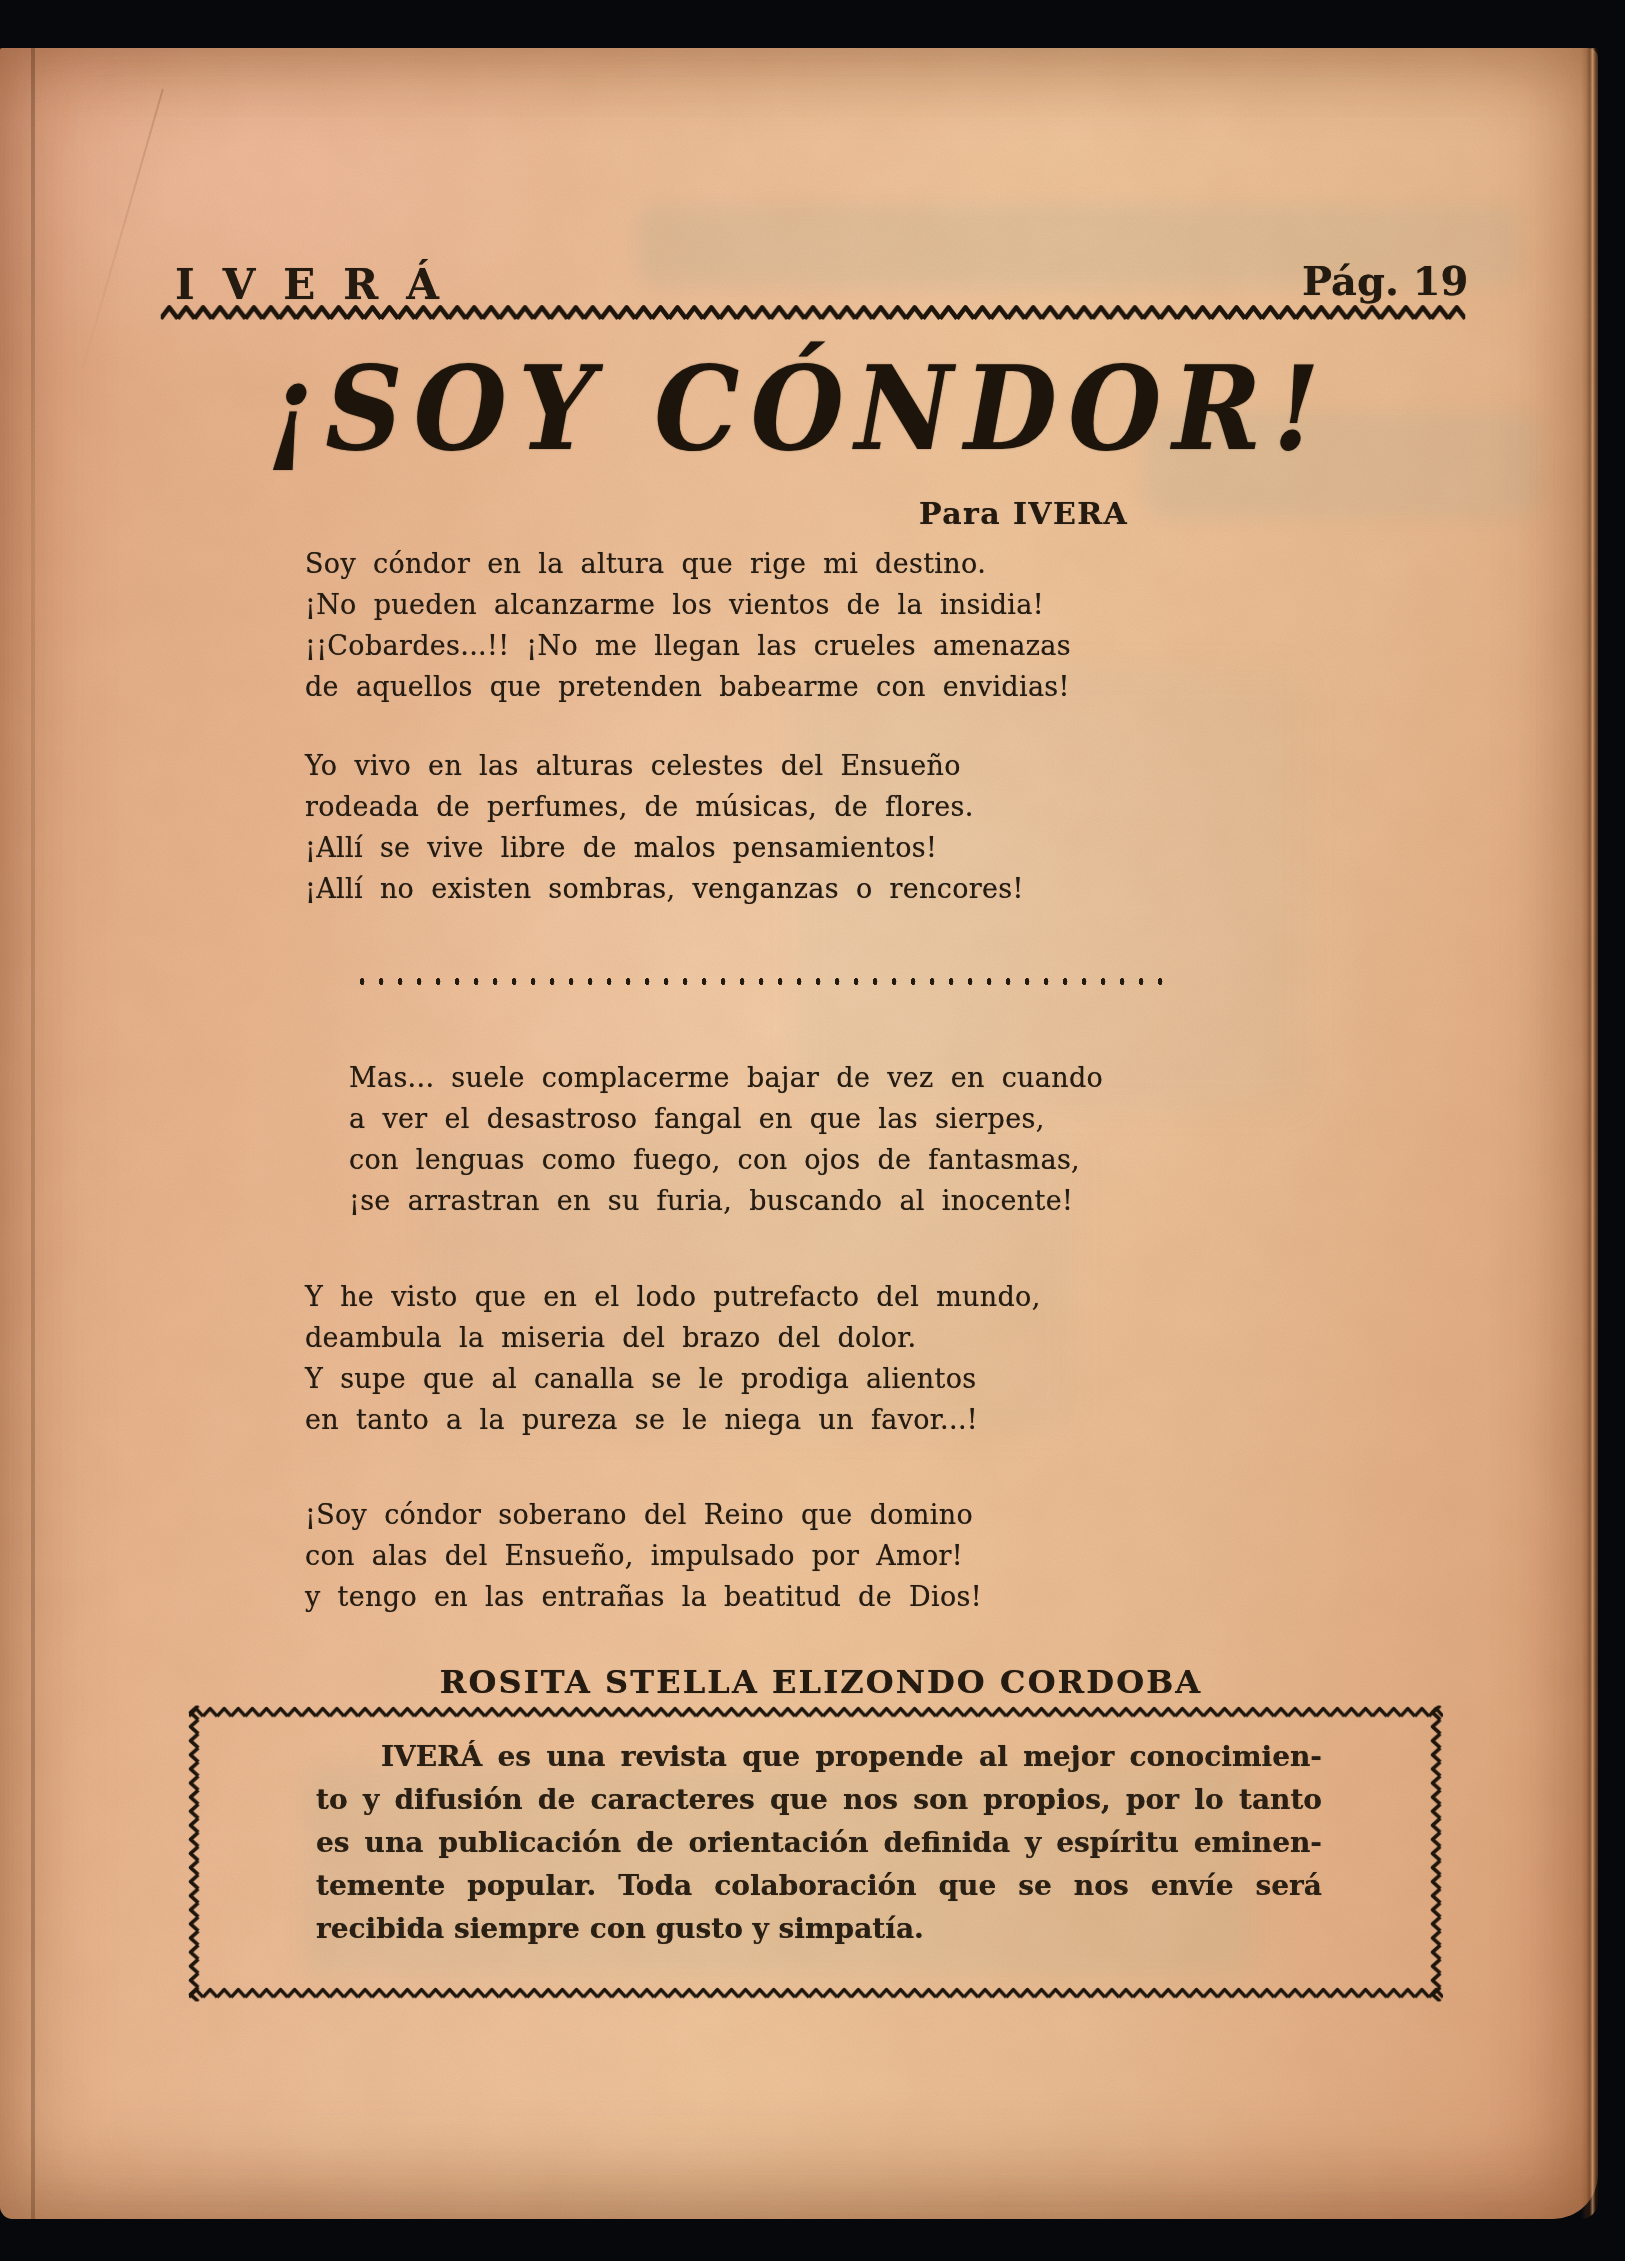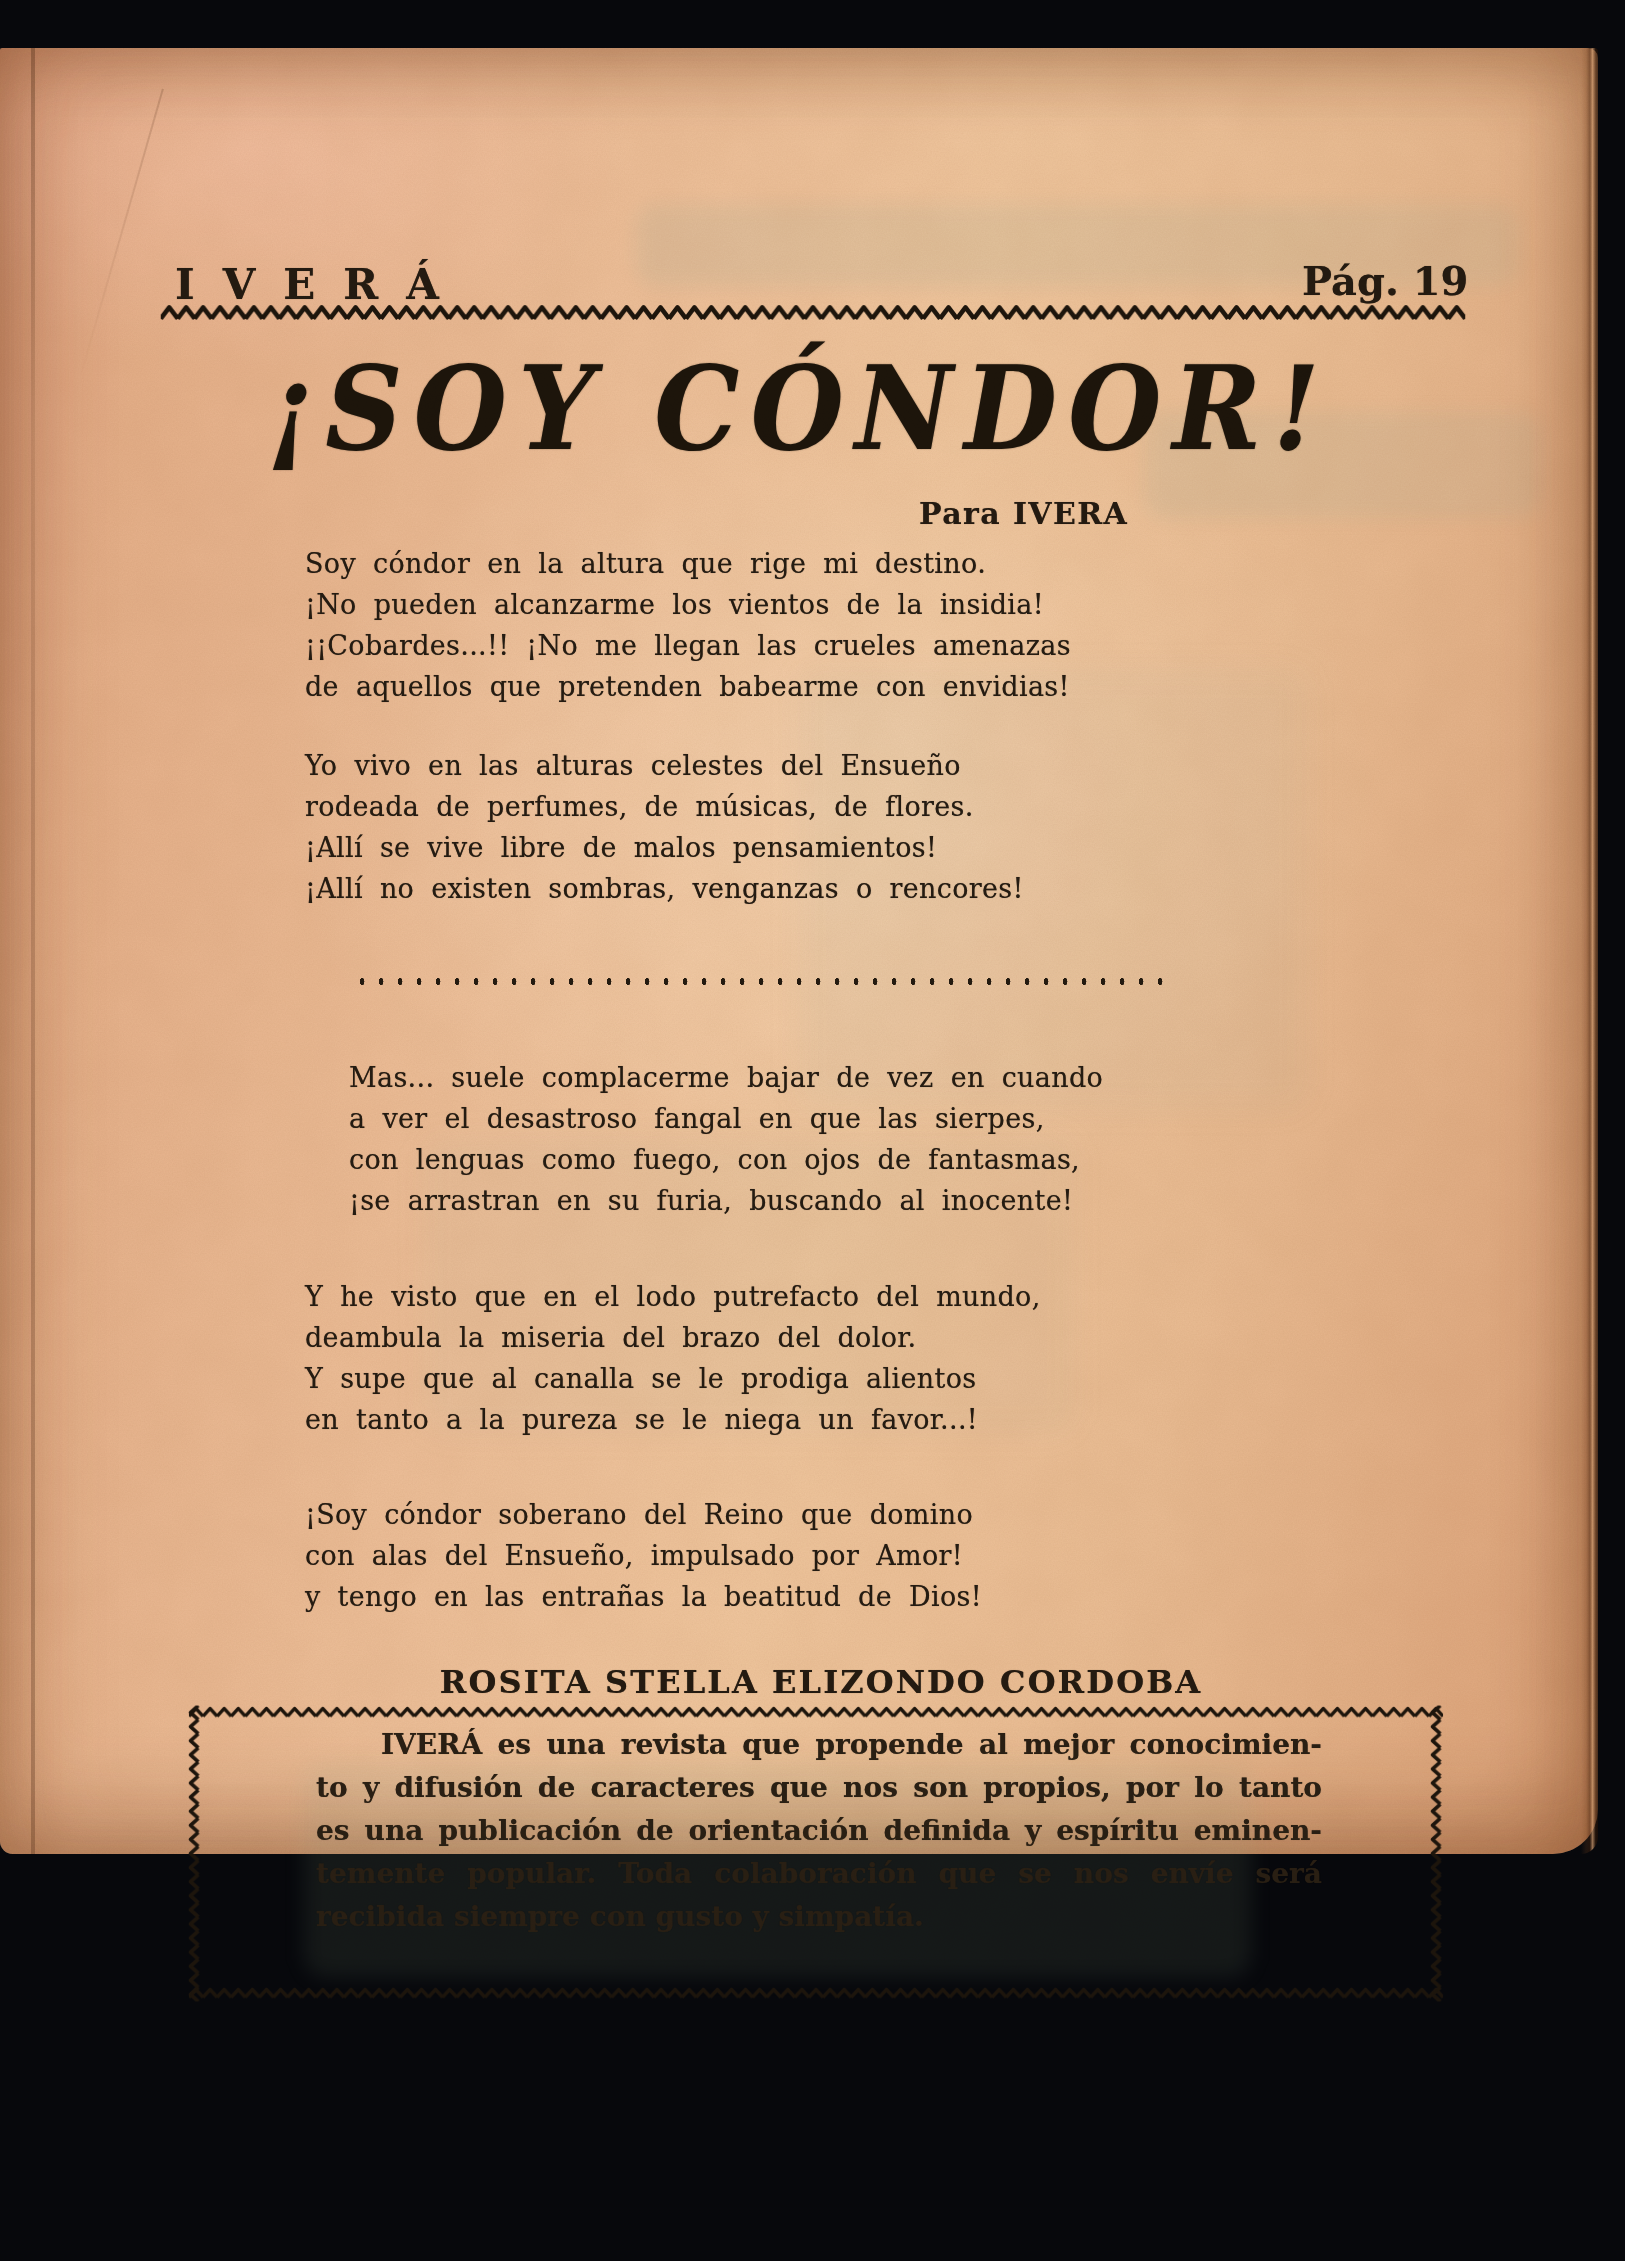--- a/index.html
+++ b/index.html
@@ -1,19 +1,19 @@
 <!DOCTYPE html>
 <html style="font-size:11.3px"><head>
 <meta charset="utf-8">
 <style>
   html,body{margin:0;padding:0;background:#07080c;}
   body{width:1625px;height:2261px;position:relative;overflow:hidden;
        font-family:"DejaVu Serif", serif;}
   .scan{position:absolute;inset:0;}
-  .paper{position:absolute;left:0;top:48px;width:1598px;height:1806px;
+  .paper{position:absolute;left:0;top:48px;width:1598px;height:2171px;
     border-radius:2.1px 10px 45px 12.7px;
     background:
       radial-gradient(ellipse 636px 353px at 16% 6%, rgba(255,205,185,.38), rgba(255,205,185,0) 60%),
       radial-gradient(ellipse 848px 636px at 52% 42%, rgba(255,236,210,.28), rgba(255,236,210,0) 65%),
       linear-gradient(100deg,#dca07f 0%,#e6b18b 10%,#eec19b 36%,#f0c79f 54%,#eabd94 74%,#e1ab82 92%,#d89e75 100%);
     box-shadow:
       inset 0 30px 64px rgba(110,55,22,.20),
       inset 0 -49px 78px rgba(110,55,22,.24),
       inset -39px 0 71px rgba(110,55,22,.20),
       inset 49px 0 78px rgba(150,80,35,.13);
@@ -48,21 +48,21 @@
   .s1{top:495px;} .s2{top:697px;} .s3{top:1009px;margin-left:44px;} .s4{top:1228px;} .s5{top:1446px;}
   .pline{display:block;font-size:27px;line-height:41px;word-spacing:.30em;letter-spacing:.012em;
     color:#251c12;white-space:nowrap;text-shadow:0 0 0.7px rgba(37,28,18,.62);}
   .dots{position:absolute;left:353px;top:928px;width:811px;height:11.3px;
     background-image:radial-gradient(ellipse 3.2px 5.3px at 9.2px 5.7px,#241b10 68%,rgba(36,27,16,0) 74%);
     background-size:19px 11.3px;background-repeat:repeat-x;}
   .author{position:absolute;left:310px;top:1615px;width:1022px;text-align:center;
     font-size:32px;font-weight:700;letter-spacing:2.1px;color:#241b11;white-space:nowrap;
     text-shadow:0 0 0.7px rgba(36,27,17,.7);}
   .notice{position:absolute;left:187px;top:1657px;width:1258px;height:297px;}
-  .notice-text{position:absolute;left:129px;top:18px;width:1006px;}
+  .notice-text{position:absolute;left:129px;top:30px;width:1006px;}
   .nline{display:block;font-size:28px;line-height:43px;font-weight:700;color:#2a2014;
     text-shadow:0 0 0.7px rgba(42,32,20,.6);text-align:justify;}
   .njust{text-align-last:justify;}
   .nindent{text-indent:65px;}
 </style>
 </head>
 <body>
 
 <div class="scan">
   <div class="paper">

